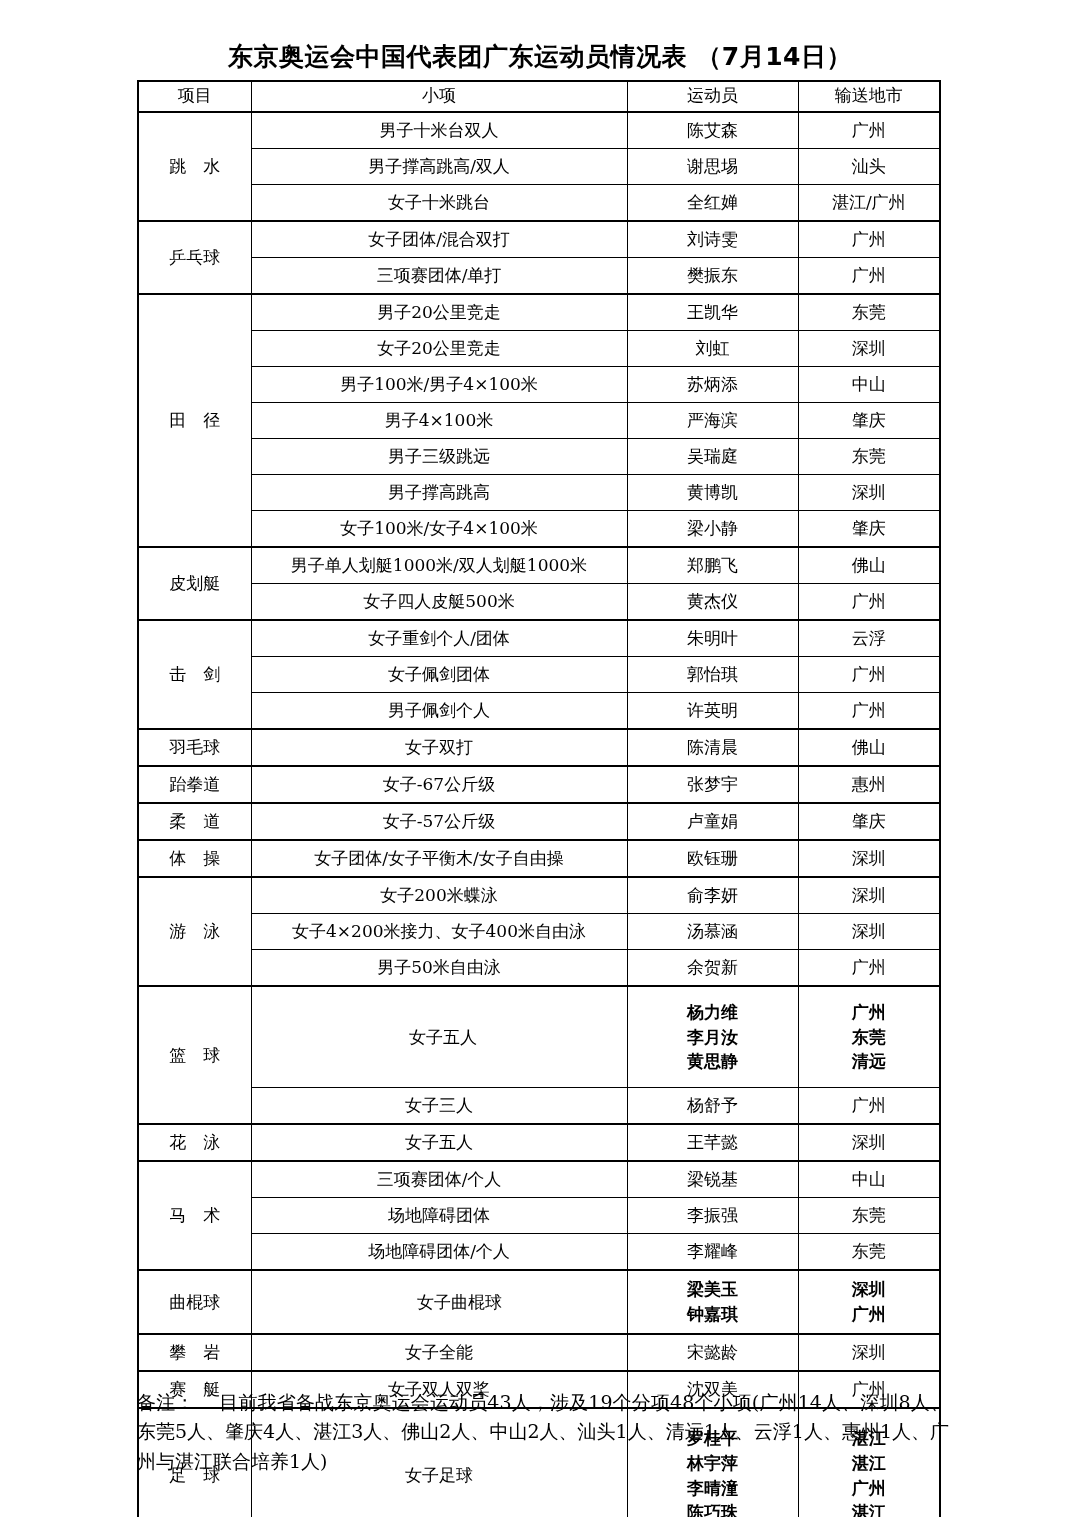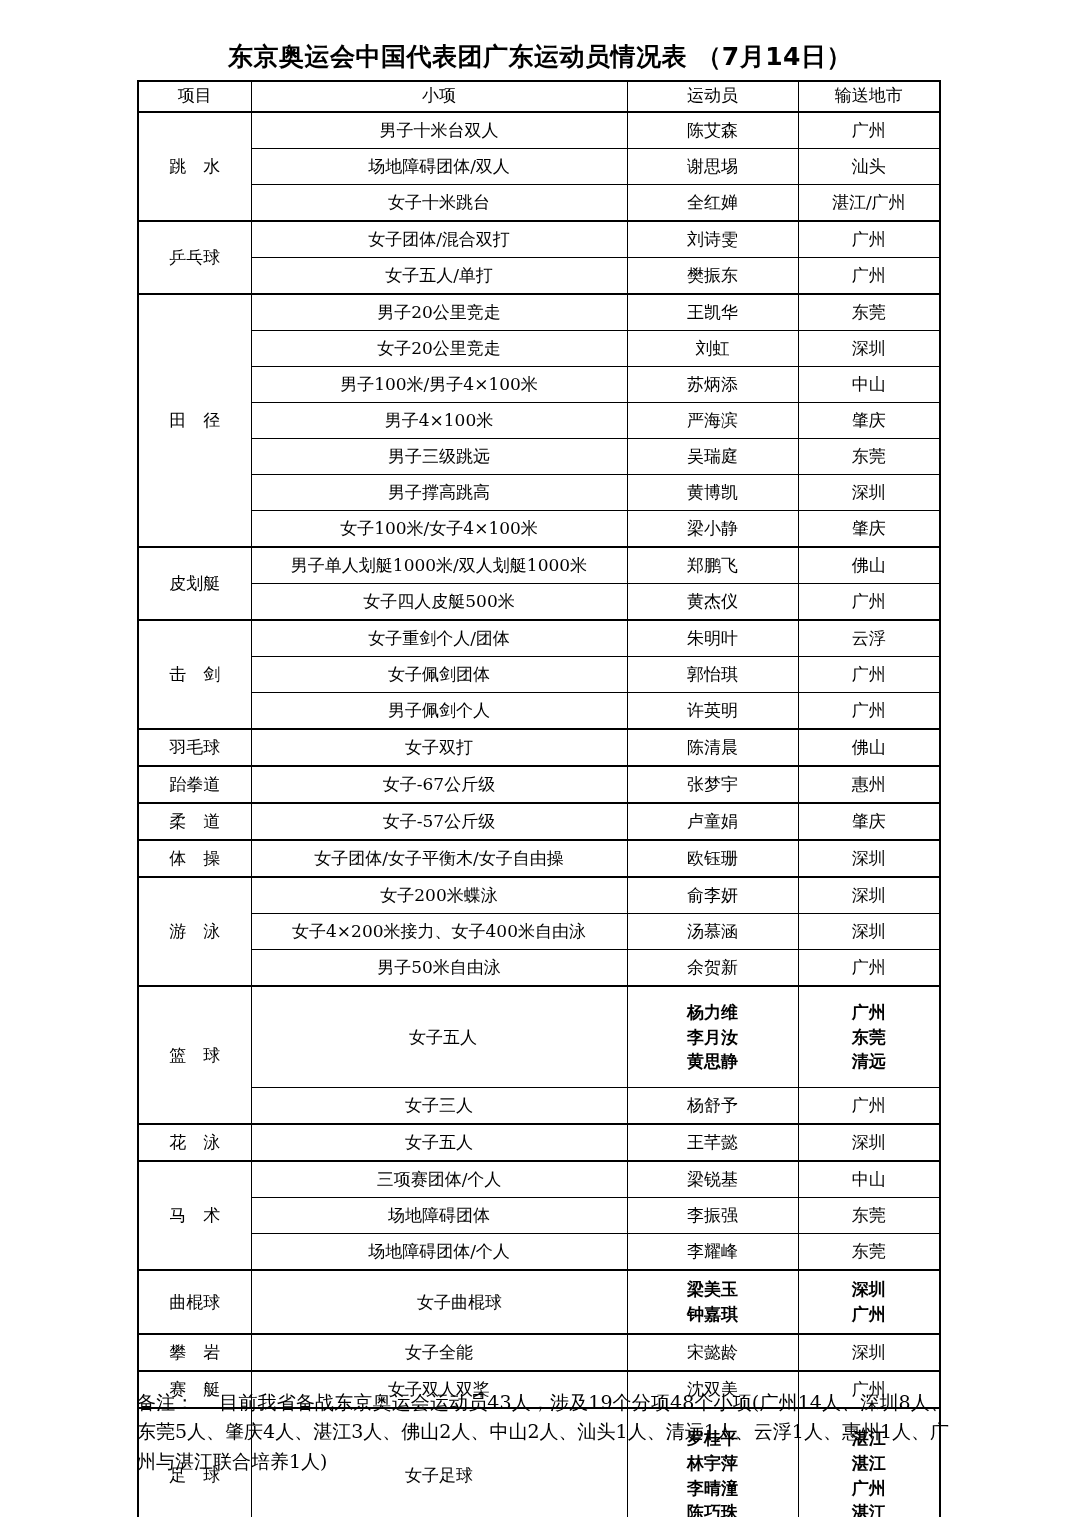--- a/index.html
+++ b/index.html
@@ -125,37 +125,37 @@
         </tr>
       </thead>
       <tbody id="table-body">
           <tr class="group-start">
             <td class="cell event-cell" rowspan="3">跳　水</td>
             <td class="cell">男子十米台双人</td>
             <td class="cell">陈艾森</td>
             <td class="cell">广州</td>
           </tr>
           <tr>
-            <td class="cell">场地障碍团体/双人</td>
+            <td class="cell">男子撑高跳高/双人</td>
             <td class="cell">谢思埸</td>
             <td class="cell">汕头</td>
           </tr>
           <tr>
             <td class="cell">女子十米跳台</td>
             <td class="cell">全红婵</td>
             <td class="cell">湛江/广州</td>
           </tr>
           <tr class="group-start">
             <td class="cell event-cell" rowspan="2">乒乓球</td>
             <td class="cell">女子团体/混合双打</td>
             <td class="cell">刘诗雯</td>
             <td class="cell">广州</td>
           </tr>
           <tr>
-            <td class="cell">女子五人/单打</td>
+            <td class="cell">三项赛团体/单打</td>
             <td class="cell">樊振东</td>
             <td class="cell">广州</td>
           </tr>
           <tr class="group-start">
             <td class="cell event-cell" rowspan="7">田　径</td>
             <td class="cell">男子20公里竞走</td>
             <td class="cell">王凯华</td>
             <td class="cell">东莞</td>
           </tr>
           <tr>

